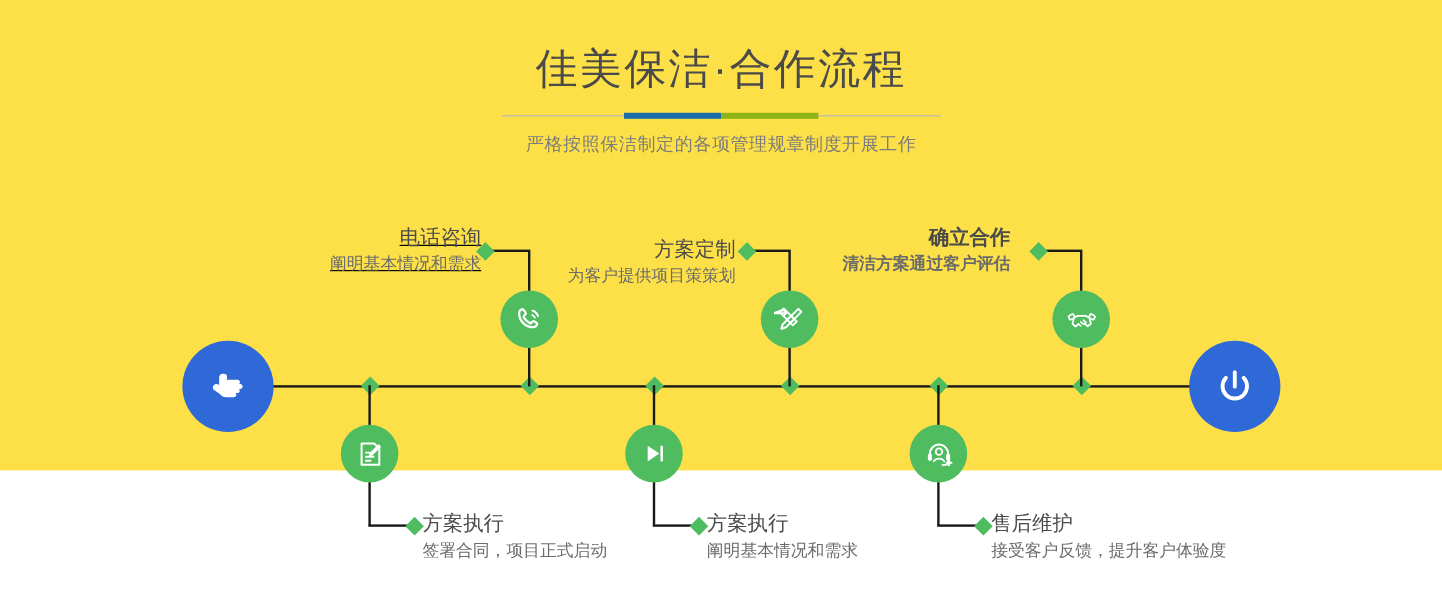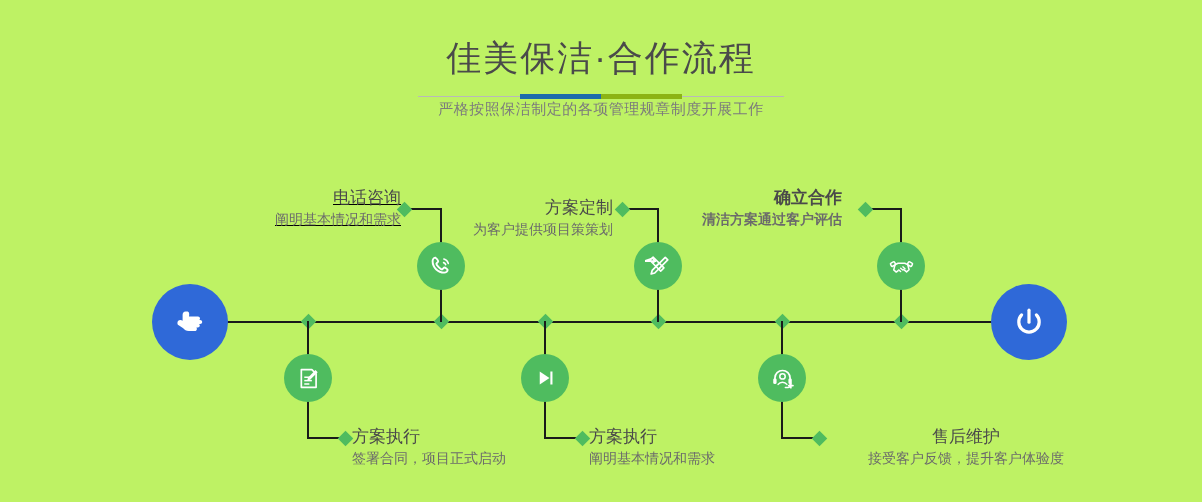--- a/index.html
+++ b/index.html
@@ -9,22 +9,22 @@
   body {
     width: 1202px;
     height: 502px;
     background: #ffffff;
     font-family: "Liberation Sans", "DejaVu Sans", sans-serif;
     overflow: hidden;
   }
   .page {
     position: relative;
     width: 1202px;
-    height: 502px;
-    background: #bef264;
+    height: 392px;
+    background: #fde047;
   }
 
   
   .header {
     position: absolute;
     left: 0;
     top: 36px;
     width: 1202px;
     text-align: center;
   }
@@ -59,20 +59,21 @@
   }
   .divider .seg-green {
     position: absolute;
     left: 183px;
     top: 0px;
     width: 81px;
     height: 5px;
     background: #8cb414;
   }
   .page-subtitle {
+    margin-top: 12px;
     font-size: 15px;
     line-height: 20px;
     color: #7c7c7c;
     letter-spacing: 0.5px;
   }
 
   
   .timeline {
     position: absolute;
     left: 0;
@@ -283,21 +284,21 @@
           <rect fill="#ffffff" x="5.0" y="15.6" width="4.0" height="7.0" rx="1.8"></rect>
           <rect fill="#ffffff" x="23.0" y="15.6" width="4.0" height="7.0" rx="1.8"></rect>
           <path fill="none" stroke="#ffffff" stroke-width="1.8" stroke-linecap="round" d="M25.0 22.8v1.2a2.6 2.6 0 0 1-2.6 2.6h-3.0"></path>
           <circle cx="16" cy="13.5" r="3.2" fill="none" stroke="#ffffff" stroke-width="1.8"></circle>
           <path fill="none" stroke="#ffffff" stroke-width="1.8" stroke-linecap="round" d="M10.8 23.0a6.4 6.4 0 0 1 10.4 0"></path>
           <line x1="23.4" y1="24.4" x2="28.4" y2="24.4" stroke="#ffffff" stroke-width="2.0" stroke-linecap="round"></line>
           <line x1="25.9" y1="21.9" x2="25.9" y2="26.9" stroke="#ffffff" stroke-width="2.0" stroke-linecap="round"></line>
         </svg>
       </span>
     </div>
-    <div class="label bottom" style="left:826px; top:426px; width:280px;text-align:center;">
+    <div class="label bottom" style="left:826px; top:426px; width:280px;">
       <div class="l-title">售后维护</div>
       <div class="l-desc">接受客户反馈，提升客户体验度</div>
     </div>
 
     <div class="diamond" style="left:896px; top:316px;"></div>
     <div class="stem" style="left:900px; top:210px; height:112px;"></div>
     <div class="elbow-h" style="left:865px; top:208px; width:37px;"></div>
     <div class="diamond" style="left:860px; top:204px;"></div>
     <div class="node" style="left:877px; top:242px;">
       <span>

